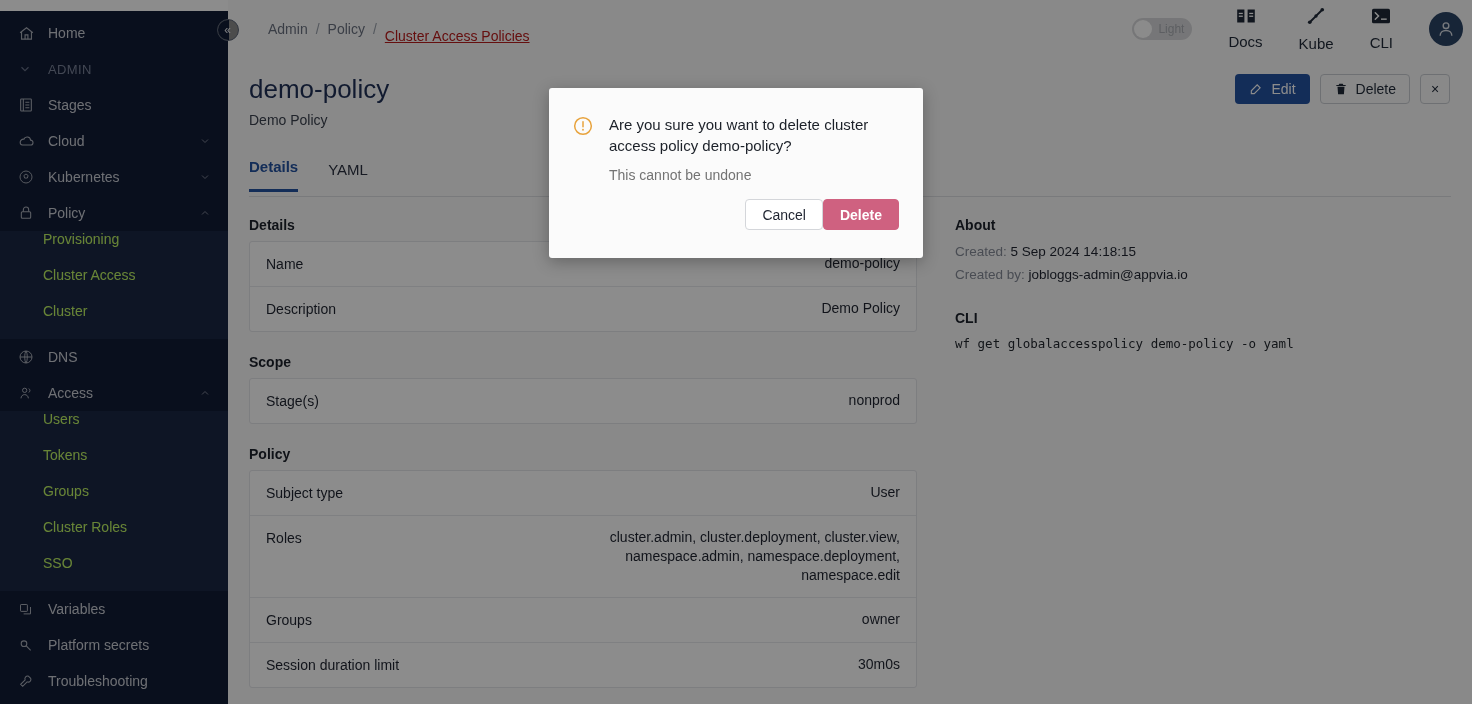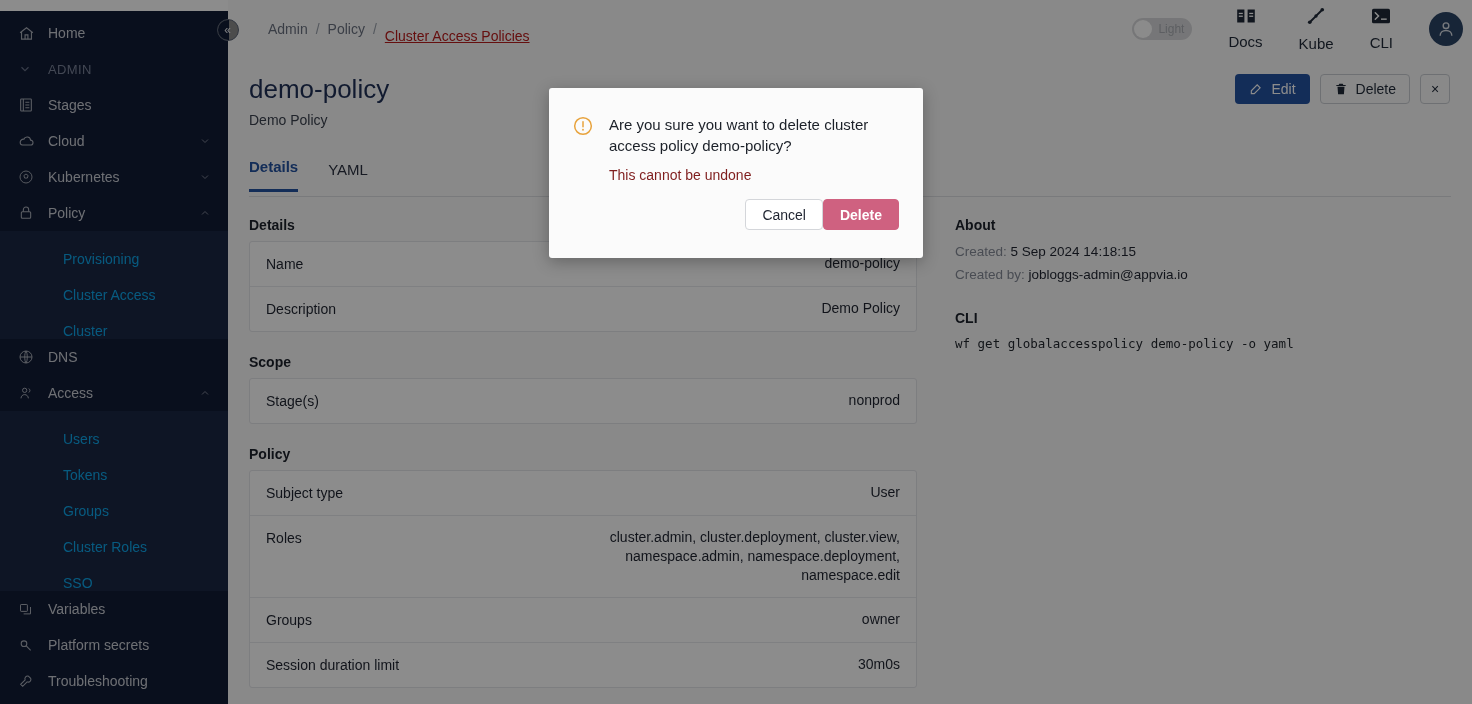--- a/index.html
+++ b/index.html
@@ -33,25 +33,25 @@
   .nav-item .ico {
     width: 22px; min-width: 22px; height: 18px;
     display: flex; align-items: center; justify-content: flex-start;
     margin-right: 8px;
     opacity: .82;
   }
   .nav-item .lbl { flex: 1; white-space: nowrap; }
   .nav-item .chev { width: 14px; opacity: .7; display:flex; align-items:center; justify-content:center;}
   .subnav { background: #1a2744; }
   .sub-item {
-    display: flex; align-items: flex-end;
+    display: flex; align-items: flex-start;
     height: 36px;
-    padding-left: 63px;
+    padding-left: 43px;
     font-size: 14px;
-    color: #0ea5e9;
+    color: #bef264;
     cursor: pointer;
   }
   .nav-spacer { height: 4px; }
 
   svg.i { display:block; }
 
   
   .collapse-btn {
     position: absolute; left: 217px; top: 19px;
     width: 22px; height: 22px; border-radius: 50%;
@@ -191,21 +191,21 @@
     background: #fbfbfb;
     border-radius: 3px;
     box-shadow: 0 4px 16px rgba(0,0,0,.28);
     z-index: 60;
     padding: 26px 24px 20px 24px;
   }
   .modal-body { display: flex; gap: 16px; }
   .warn-icon { margin-top: 2px; }
   .modal-text { flex: 1; }
   .modal-q { font-size: 15px; color: #1c2129; line-height: 21px; }
-  .modal-note { font-size: 14px; color: #7f1d1d; margin-top: 11px; }
+  .modal-note { font-size: 14px; color: #737373; margin-top: 11px; }
   .modal-actions {
     display: flex; justify-content: flex-end; margin-top: 16px;
   }
   .mbtn {
     height: 31px; padding: 0 16px; border-radius: 4px;
     font-size: 14px; cursor: pointer; display:inline-flex; align-items:center;
   }
   .mbtn-cancel { background: #fff; border: 1px solid #d4d6da; color: #1f2430; }
   .mbtn-delete { background: #cf6180; border: 1px solid #cf6180; color: #fff; font-weight: bold; }
 </style>

